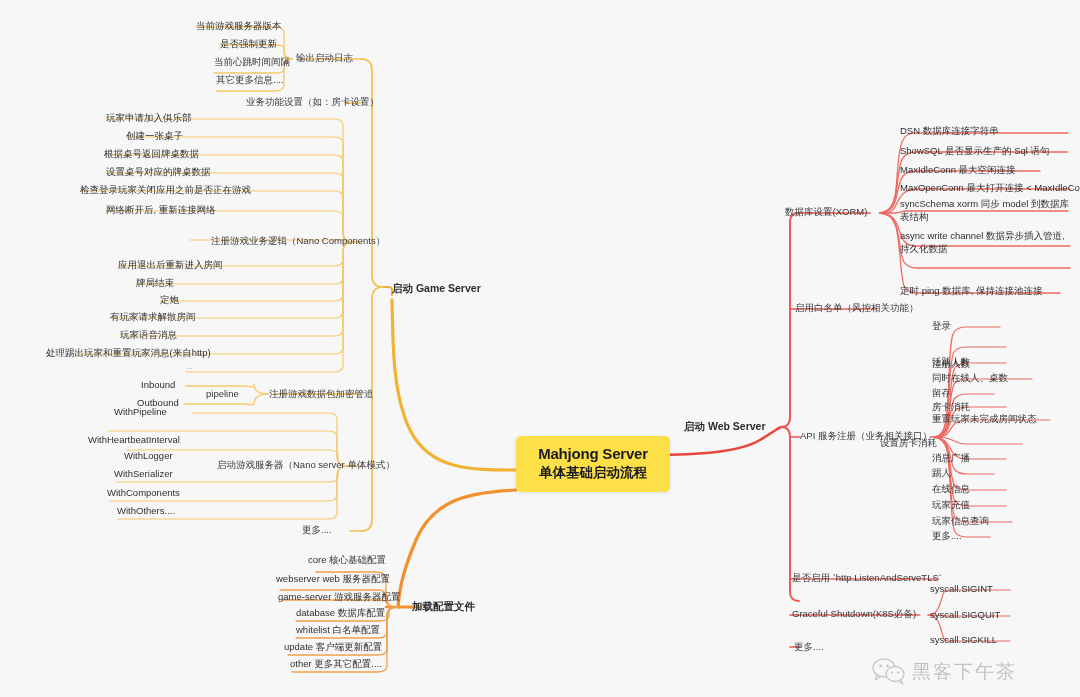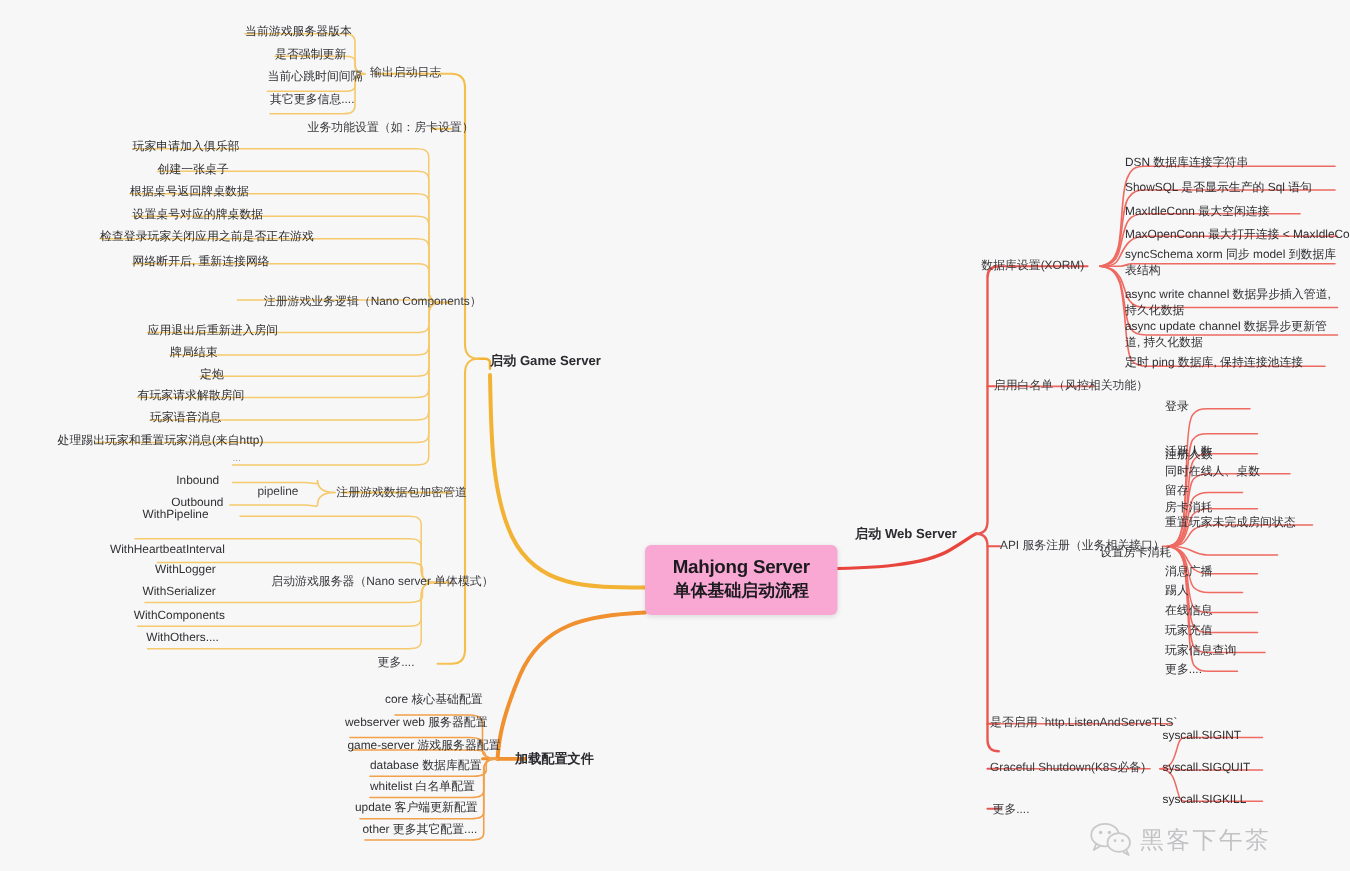--- a/index.html
+++ b/index.html
@@ -20,21 +20,21 @@
     line-height:1.25;
   }
   .leaf{font-size:9.5px;}
   .leaf.wrap{white-space:normal;line-height:1.35;}
 
   
   #root-node{
     position:absolute;
     left:516px;top:436px;
     width:134px;
-    background:#f9a8d4;
+    background:#fde047;
     border-radius:5px;
     box-shadow:0 1px 4px rgba(0,0,0,.10);
     padding:9px 10px 10px 10px;
     text-align:center;
   }
   #root-node .r1{font-size:15px;font-weight:bold;color:#1b1b1f;letter-spacing:-.2px;}
   #root-node .r2{font-size:13.5px;font-weight:bold;color:#1b1b1f;margin-top:2px;}
 
   
   .branch{font-size:10.5px;font-weight:bold;color:#2b2b30;position:absolute;white-space:nowrap;}
@@ -223,21 +223,20 @@
 
   <div class="branch" style="left:684px;top:420px;">启动 Web Server</div>
 
   <div class="sub" style="left:785px;top:206px;">数据库设置(XORM)</div>
   <div class="node leaf" style="left:900px;top:125px;">DSN 数据库连接字符串</div>
   <div class="node leaf" style="left:900px;top:145px;">ShowSQL 是否显示生产的 Sql 语句</div>
   <div class="node leaf" style="left:900px;top:164px;">MaxIdleConn 最大空闲连接</div>
   <div class="node leaf" style="left:900px;top:182px;">MaxOpenConn 最大打开连接 &lt; MaxIdleConn</div>
   <div class="node leaf wrap" style="left:900px;top:230px;width:172px;">async write channel 数据异步插入管道, 持久化数据</div>
   <div class="node leaf wrap" style="left:900px;top:198px;width:172px;">syncSchema xorm 同步 model 到数据库表结构</div>
-  <div class="node leaf wrap" style="left:900px;top:256px;width:172px;">async update channel 数据异步更新管道, 持久化数据</div>
   <div class="node leaf" style="left:900px;top:285px;">定时 ping 数据库, 保持连接池连接</div>
 
   <div class="sub" style="left:795px;top:302px;">启用白名单（风控相关功能）</div>
 
   <div class="sub" style="left:800px;top:430px;">API 服务注册（业务相关接口）</div>
   <div class="node leaf" style="left:932px;top:320px;">登录</div>
   <div class="node leaf" style="left:932px;top:346px;margin-top:12px;">注册人数</div>
   <div class="node leaf" style="left:932px;top:356px;">活跃人数</div>
   <div class="node leaf" style="left:932px;top:372px;">同时在线人、桌数</div>
   <div class="node leaf" style="left:932px;top:387px;">留存</div>

